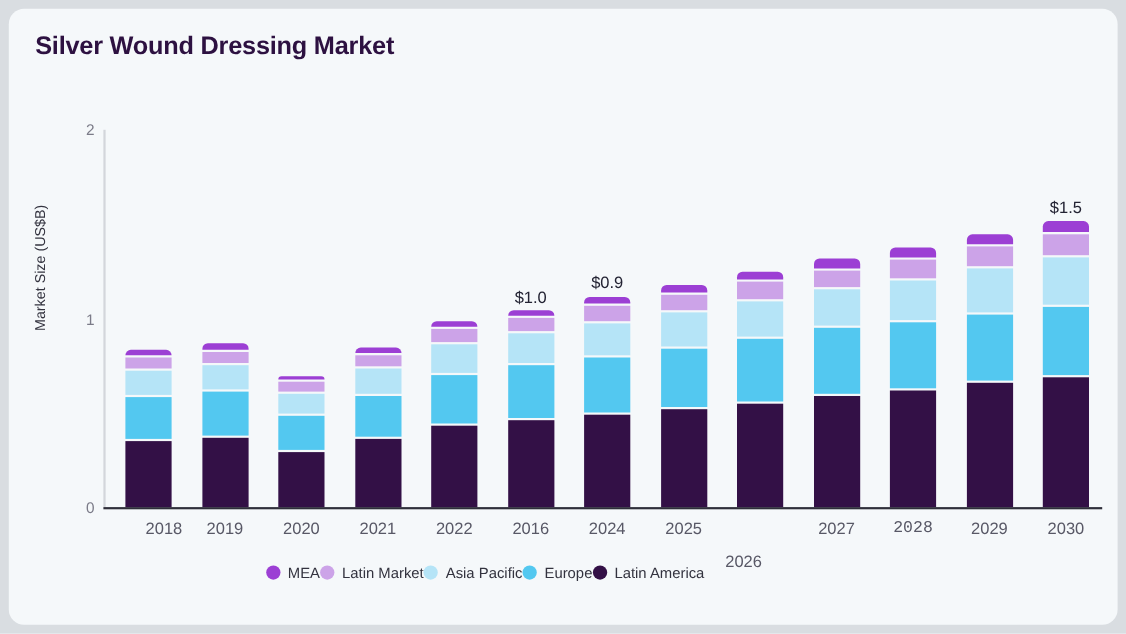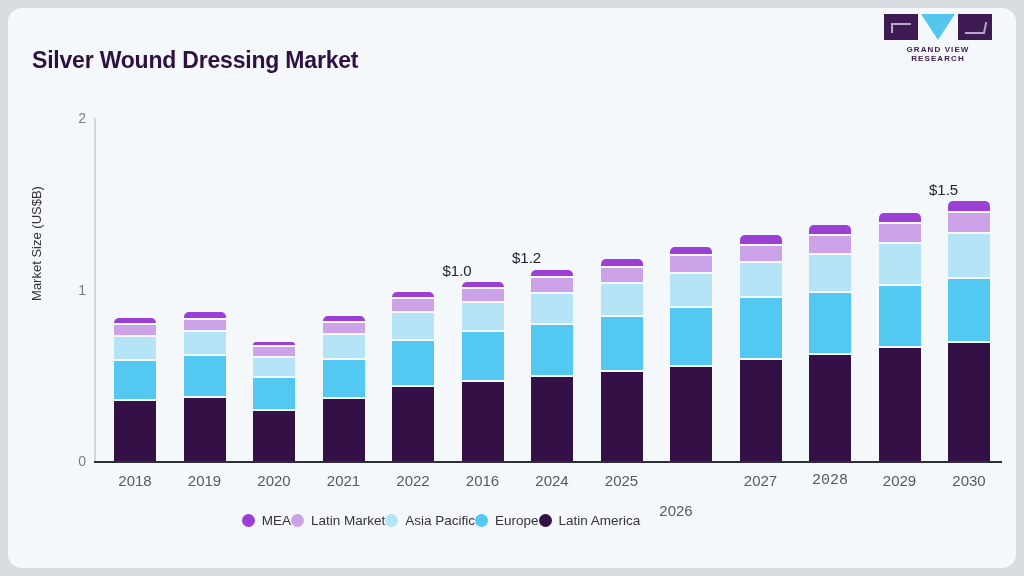--- a/index.html
+++ b/index.html
@@ -24,21 +24,20 @@
     overflow: hidden;
   }
 
   
   #header {
     position: absolute;
     left: 24px;
     top: 18px;
     right: 24px;
     height: 64px;
-    margin-top: 19px;
   }
   #title {
     font-size: 23px;
     font-weight: bold;
     color: #2d1141;
     letter-spacing: -0.2px;
     margin: 0;
     line-height: 30px;
   }
   #subtitle {
@@ -174,21 +173,21 @@
     width: 42px;
   }
   .seg.top-cap {
     border-top-left-radius: 5px;
     border-top-right-radius: 5px;
   }
   .bar-label {
     position: absolute;
     width: 80px;
     left: -19px;
-    text-align: left;
+    text-align: center;
     font-size: 15px;
     color: #232333;
     white-space: nowrap;
   }
   .xtick {
     position: absolute;
     top: 464px;
     width: 80px;
     text-align: center;
     font-size: 15px;
@@ -223,28 +222,20 @@
 </style>
 </head>
 <body>
 
 <div id="card">
 
   <div id="header">
     <h1 id="title">Silver Wound Dressing Market</h1>
   </div>
 
-  <div id="logo">
-    <div id="logo-marks">
-      <div class="logo-block left"></div>
-      <div id="logo-tri"></div>
-      <div class="logo-block right"></div>
-    </div>
-    <div id="logo-text">GRAND VIEW RESEARCH</div>
-  </div>
 
   <div id="plot">
     <div id="ylabel">Market Size (US$B)</div>
     <div id="yticks-holder">
         <div class="ytick" style="top: 446px;">0</div>
         <div class="ytick" style="top: 274.5px;">1</div>
         <div class="ytick" style="top: 103px;">2</div>
       </div>
     <div id="yaxis-line"></div>
     <div id="xaxis-line"></div>
@@ -306,21 +297,21 @@
         <div class="bar-label" style="left: 348.5px; top: 143.5px;">$1.0</div>
         <div class="bar-group" style="left: 437px; height: 183.505px;">
           <div class="bar-stack">
             <div class="seg" style="height: 84.035px; background: rgb(51, 16, 70); margin-top: 2px;"></div>
             <div class="seg" style="height: 49.735px; background: rgb(83, 200, 240); margin-top: 2px;"></div>
             <div class="seg" style="height: 29.155px; background: rgb(181, 228, 247); margin-top: 2px;"></div>
             <div class="seg" style="height: 13.72px; background: rgb(204, 163, 232); margin-top: 2px;"></div>
             <div class="seg top-cap" style="height: 6.86px; background: rgb(156, 63, 212);"></div>
           </div>
         </div>
-        <div class="bar-label" style="left: 418px; top: 131.495px;">$1.2</div>
+        <div class="bar-label" style="left: 418px; top: 131.495px;">$0.9</div>
         <div class="bar-group" style="left: 506.5px; height: 193.795px;">
           <div class="bar-stack">
             <div class="seg" style="height: 89.18px; background: rgb(51, 16, 70); margin-top: 2px;"></div>
             <div class="seg" style="height: 53.165px; background: rgb(83, 200, 240); margin-top: 2px;"></div>
             <div class="seg" style="height: 30.87px; background: rgb(181, 228, 247); margin-top: 2px;"></div>
             <div class="seg" style="height: 13.72px; background: rgb(204, 163, 232); margin-top: 2px;"></div>
             <div class="seg top-cap" style="height: 6.86px; background: rgb(156, 63, 212);"></div>
           </div>
         </div>
         <div class="bar-group" style="left: 576px; height: 205.8px;">
@@ -364,21 +355,21 @@
             <div class="seg" style="height: 118.335px; background: rgb(51, 16, 70); margin-top: 2px;"></div>
             <div class="seg" style="height: 61.74px; background: rgb(83, 200, 240); margin-top: 2px;"></div>
             <div class="seg" style="height: 42.875px; background: rgb(181, 228, 247); margin-top: 2px;"></div>
             <div class="seg" style="height: 18.865px; background: rgb(204, 163, 232); margin-top: 2px;"></div>
             <div class="seg top-cap" style="height: 10.29px; background: rgb(156, 63, 212);"></div>
           </div>
         </div>
         <div class="bar-label" style="left: 835px; top: 62.895px;">$1.5</div>
       </div>
     <div id="xticks-holder">
-        <div class="xtick" style="left: 87px;">2018</div>
+        <div class="xtick" style="left: 101px;">2018</div>
         <div class="xtick" style="left: 156.5px;">2019</div>
         <div class="xtick" style="left: 226px;">2020</div>
         <div class="xtick" style="left: 295.5px;">2021</div>
         <div class="xtick" style="left: 365px;">2022</div>
         <div class="xtick" style="left: 434.5px;">2016</div>
         <div class="xtick" style="left: 504px;">2024</div>
         <div class="xtick" style="left: 573.5px;">2025</div>
         <div class="xtick" style="left: 628px; margin-top: 30px;">2026</div>
         <div class="xtick" style="left: 712.5px;">2027</div>
         <div class="xtick" style="left: 782px; font-family: Liberation Mono, monospace;">2028</div>

